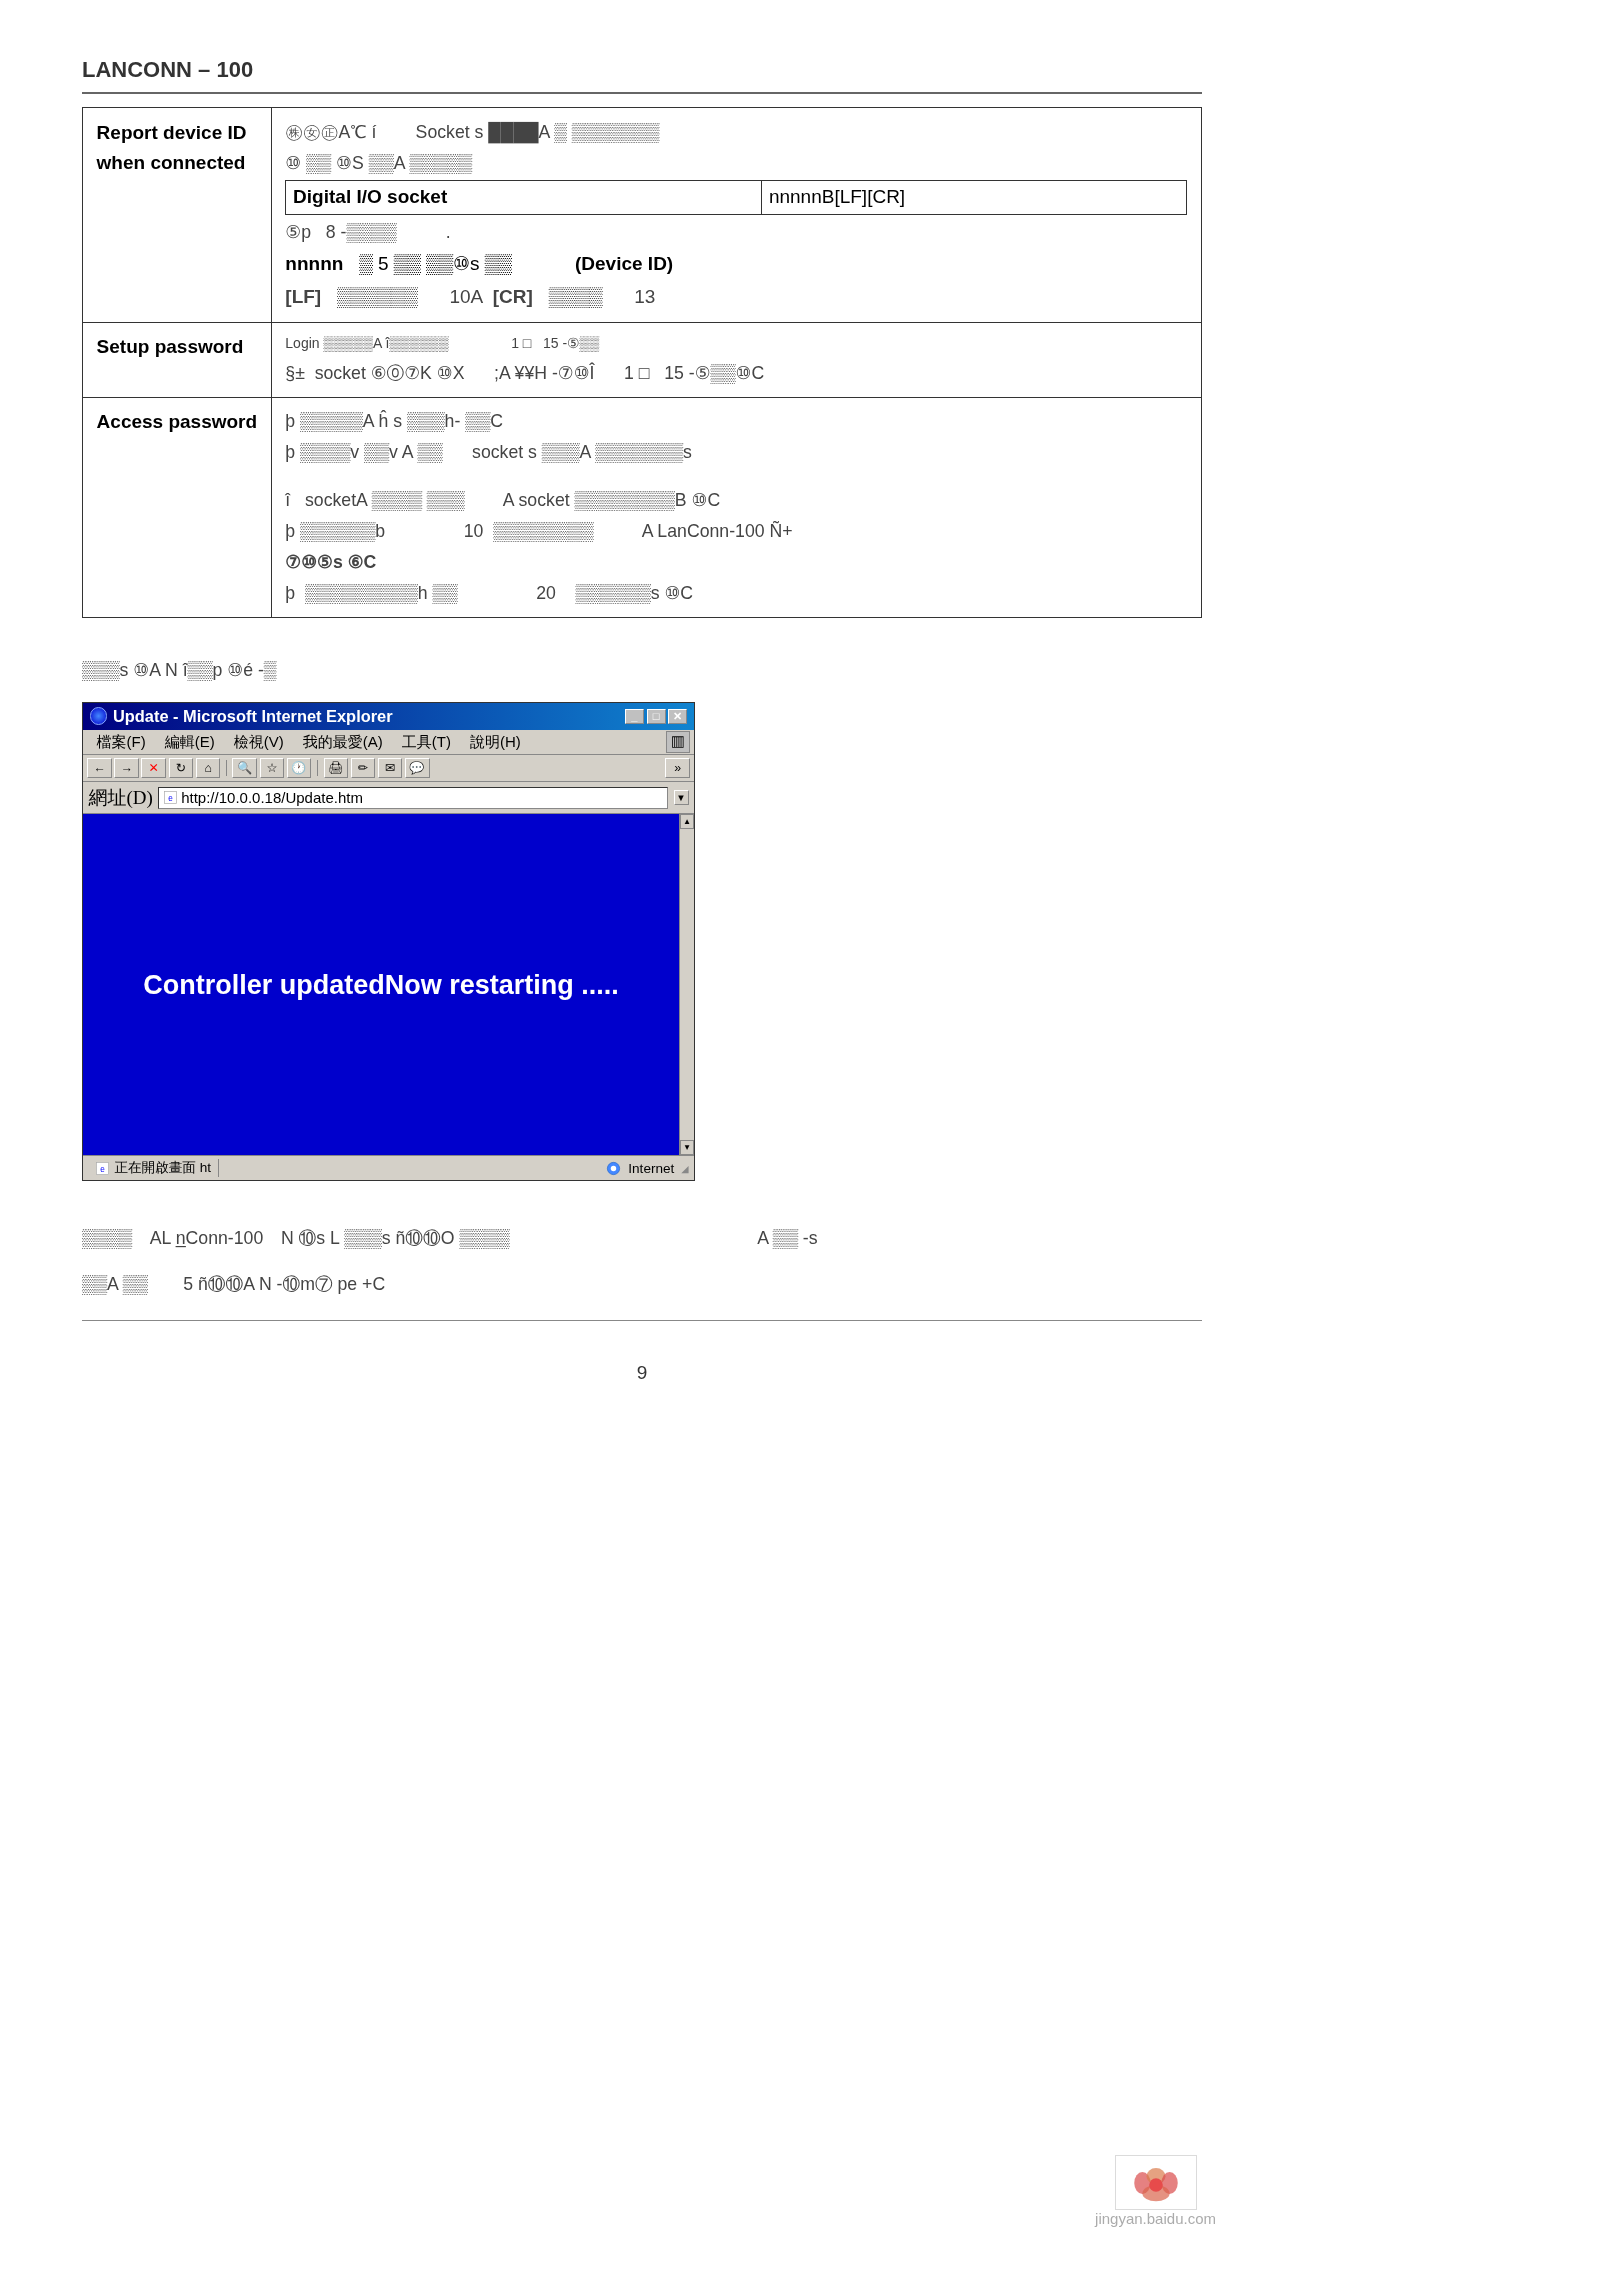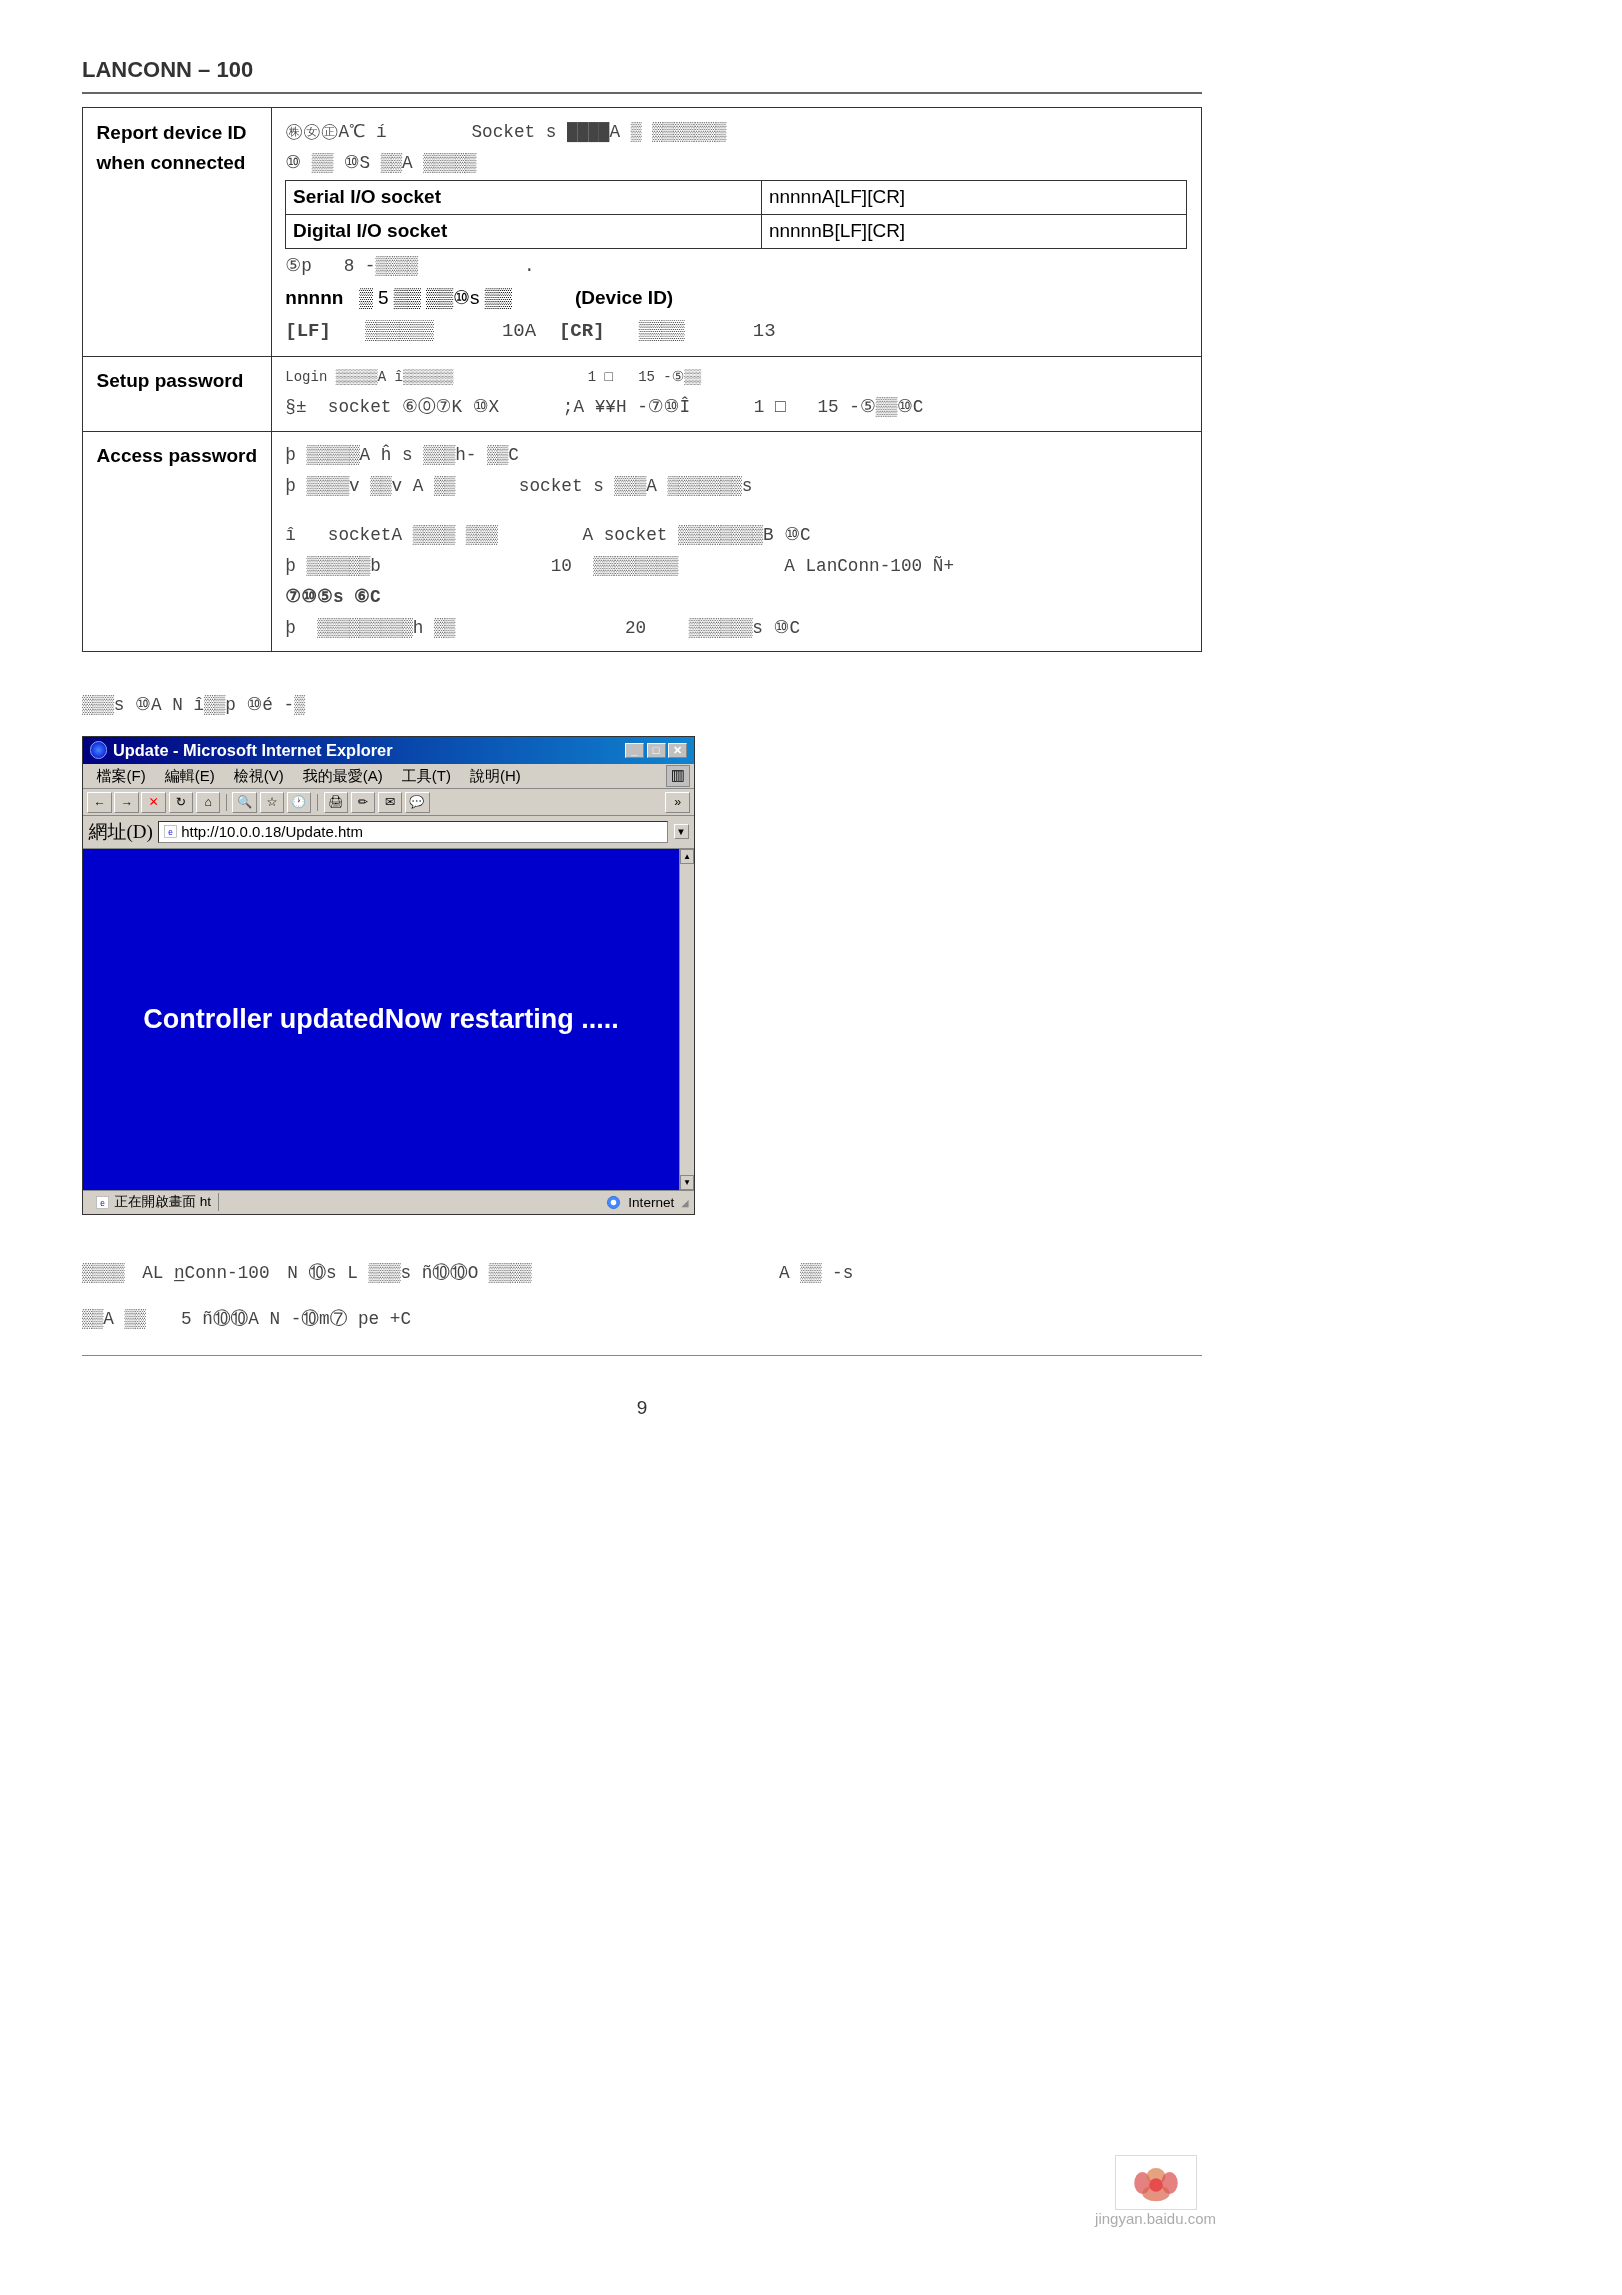--- a/index.html
+++ b/index.html
@@ -274,21 +274,21 @@
     }
 
     .baidu-text {
       font-size: 15px;
       color: #888;
       text-align: center;
     }
 
     
     .corrupt {
-      font-family: Liberation Mono, monospace;
+      font-family: Liberation Sans, sans-serif;
       font-size: 17.7px;
       color: #444;
     }
   </style>
 </head>
 <body>
 
 <div class="page-container">
 
   <div class="page-header">LANCONN – 100 　 　</div>
@@ -298,24 +298,20 @@
 
       <tr>
         <td class="label-cell">
           <strong>Report device ID<br>when connected</strong>
         </td>
         <td class="content-cell">
           <div style="font-size:17.7px; margin-bottom:2.7px;" class="corrupt">㊑㊛㊣A℃ í &nbsp;&nbsp;&nbsp;&nbsp;&nbsp;&nbsp; Socket s ████A ▒ ▒▒▒▒▒▒▒</div>
           <div style="font-size:17.7px; margin-bottom:2.7px;" class="corrupt">⑩ ▒▒ ⑩S ▒▒A ▒▒▒▒▒</div>
           <table style="width:100%; border-collapse:collapse; margin-bottom:2.7px;">
             <tbody>
-                <tr>
-              <td style="font-weight:bold; font-size:19px; padding:1.4px 6.8px;">Serial I/O socket</td>
-              <td style="font-size:19px; padding:1.4px 6.8px;">nnnnnA[LF][CR]</td>
-            </tr>
             <tr>
               <td style="font-weight:bold; font-size:19px; padding:1.4px 6.8px;">Digital I/O socket</td>
               <td style="font-size:19px; padding:1.4px 6.8px;">nnnnnB[LF][CR]</td>
             </tr>
           </tbody>
             </table>
           <div style="font-size:17.7px; margin-bottom:2.7px;" class="corrupt">⑤p &nbsp; 8 -▒▒▒▒ &nbsp;&nbsp;&nbsp;&nbsp;&nbsp;&nbsp;&nbsp;&nbsp; .</div>
           <div style="font-size:19px; margin-bottom:2.7px;"><strong>nnnnn</strong> &nbsp; ▒ 5 ▒▒ ▒▒⑩s ▒▒ &nbsp;&nbsp;&nbsp;&nbsp;&nbsp;&nbsp;&nbsp;&nbsp;&nbsp;&nbsp; <strong>(Device ID)</strong></div>
           <div style="font-size:19px;" class="corrupt"><strong>[LF]</strong> &nbsp; ▒▒▒▒▒▒ &nbsp;&nbsp;&nbsp;&nbsp; 10A &nbsp;<strong>[CR]</strong> &nbsp; ▒▒▒▒ &nbsp;&nbsp;&nbsp;&nbsp; 13</div>
         </td>

